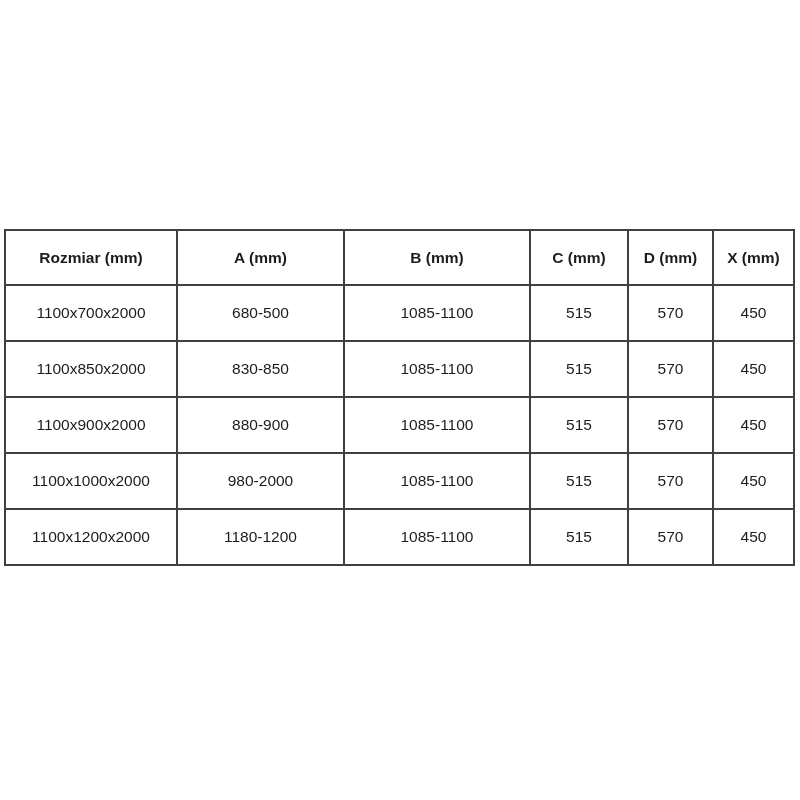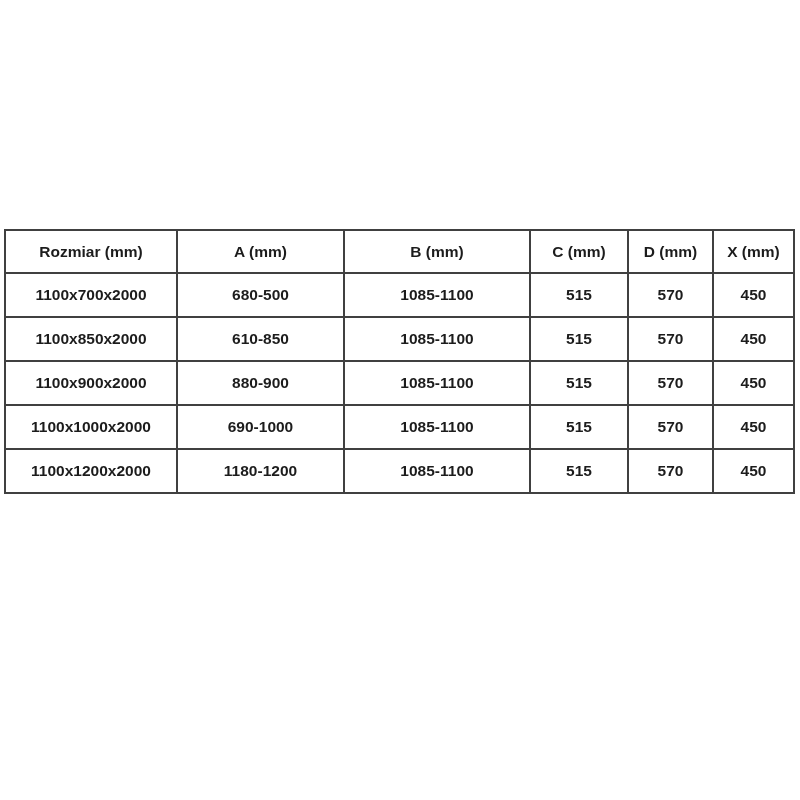--- a/index.html
+++ b/index.html
@@ -24,33 +24,33 @@
     width: 100%;
     border-collapse: collapse;
     table-layout: fixed;
     background: #ffffff;
   }
   table.spec-table th,
   table.spec-table td {
     border: 2px solid #404040;
     text-align: center;
     vertical-align: middle;
-    padding: 4px;
+    padding: 10px;
     font-size: 15.5px;
     line-height: 1;
     white-space: nowrap;
     overflow: hidden;
   }
   table.spec-table th {
     height: 33px;
     font-weight: bold;
   }
   table.spec-table td {
     height: 34px;
-    font-weight: bold;
+    font-weight: normal;
   }
   col.c0 { width: 172px; }
   col.c1 { width: 167px; }
   col.c2 { width: 186px; }
   col.c3 { width: 98px; }
   col.c4 { width: 85px; }
   col.c5 { width: 81px; }
 </style>
 </head>
 <body>
@@ -79,37 +79,37 @@
       <tr>
         <td>1100x700x2000</td>
         <td>680-500</td>
         <td>1085-1100</td>
         <td>515</td>
         <td>570</td>
         <td>450</td>
       </tr>
       <tr>
         <td>1100x850x2000</td>
-        <td>610-850</td>
+        <td>830-850</td>
         <td>1085-1100</td>
         <td>515</td>
         <td>570</td>
         <td>450</td>
       </tr>
       <tr>
         <td>1100x900x2000</td>
         <td>880-900</td>
         <td>1085-1100</td>
         <td>515</td>
         <td>570</td>
         <td>450</td>
       </tr>
       <tr>
         <td>1100x1000x2000</td>
-        <td>690-1000</td>
+        <td>980-2000</td>
         <td>1085-1100</td>
         <td>515</td>
         <td>570</td>
         <td>450</td>
       </tr>
       <tr>
         <td>1100x1200x2000</td>
         <td>1180-1200</td>
         <td>1085-1100</td>
         <td>515</td>

